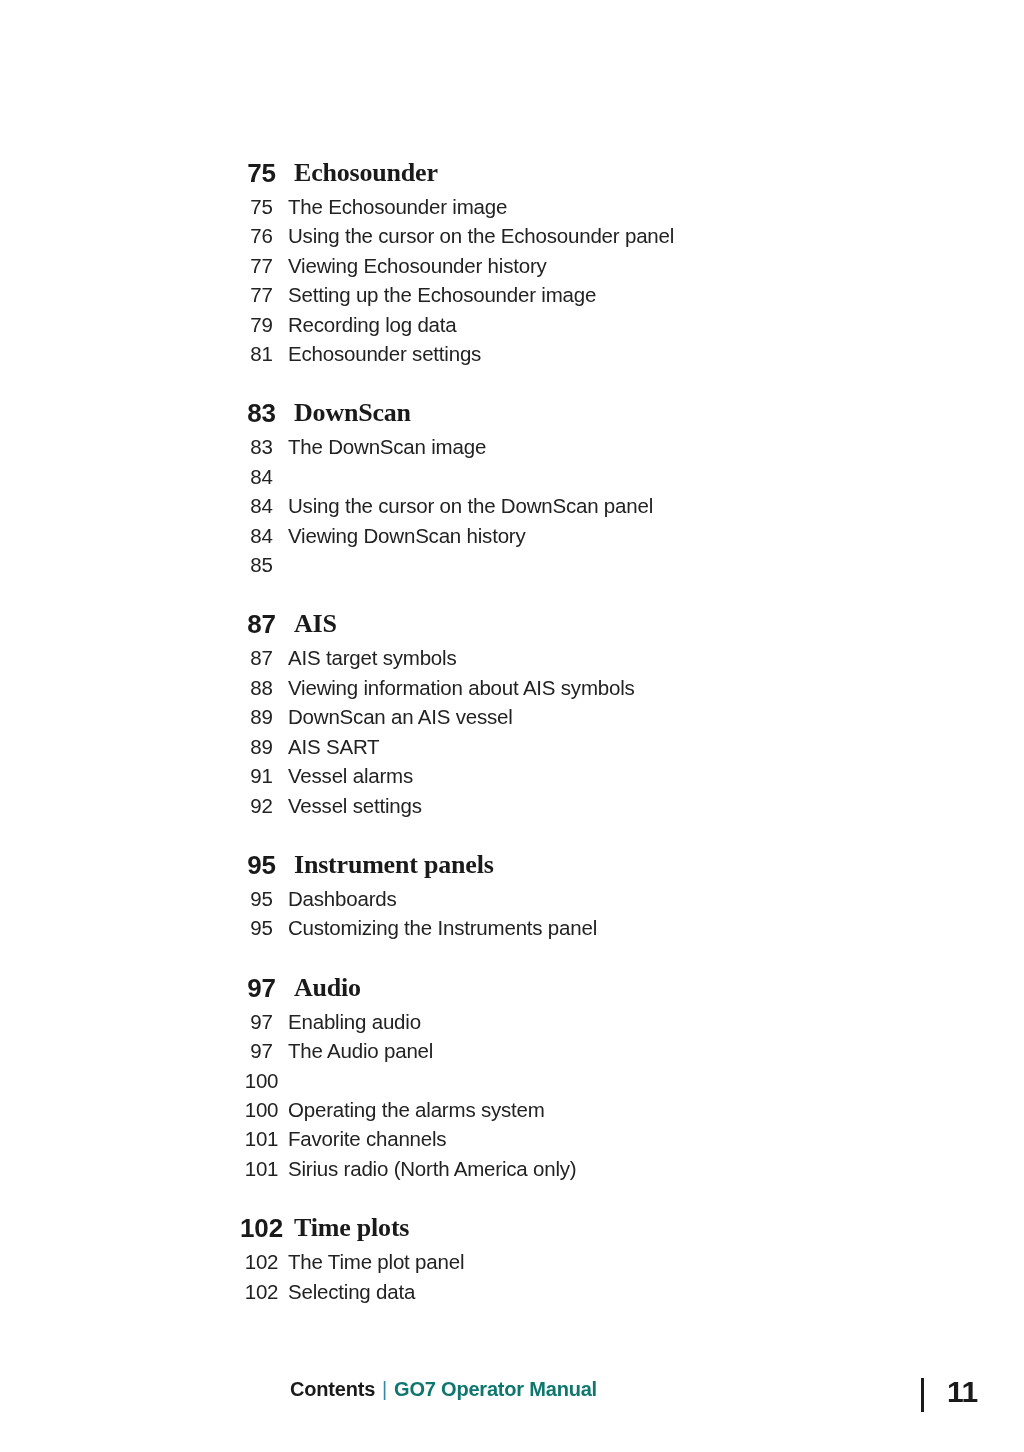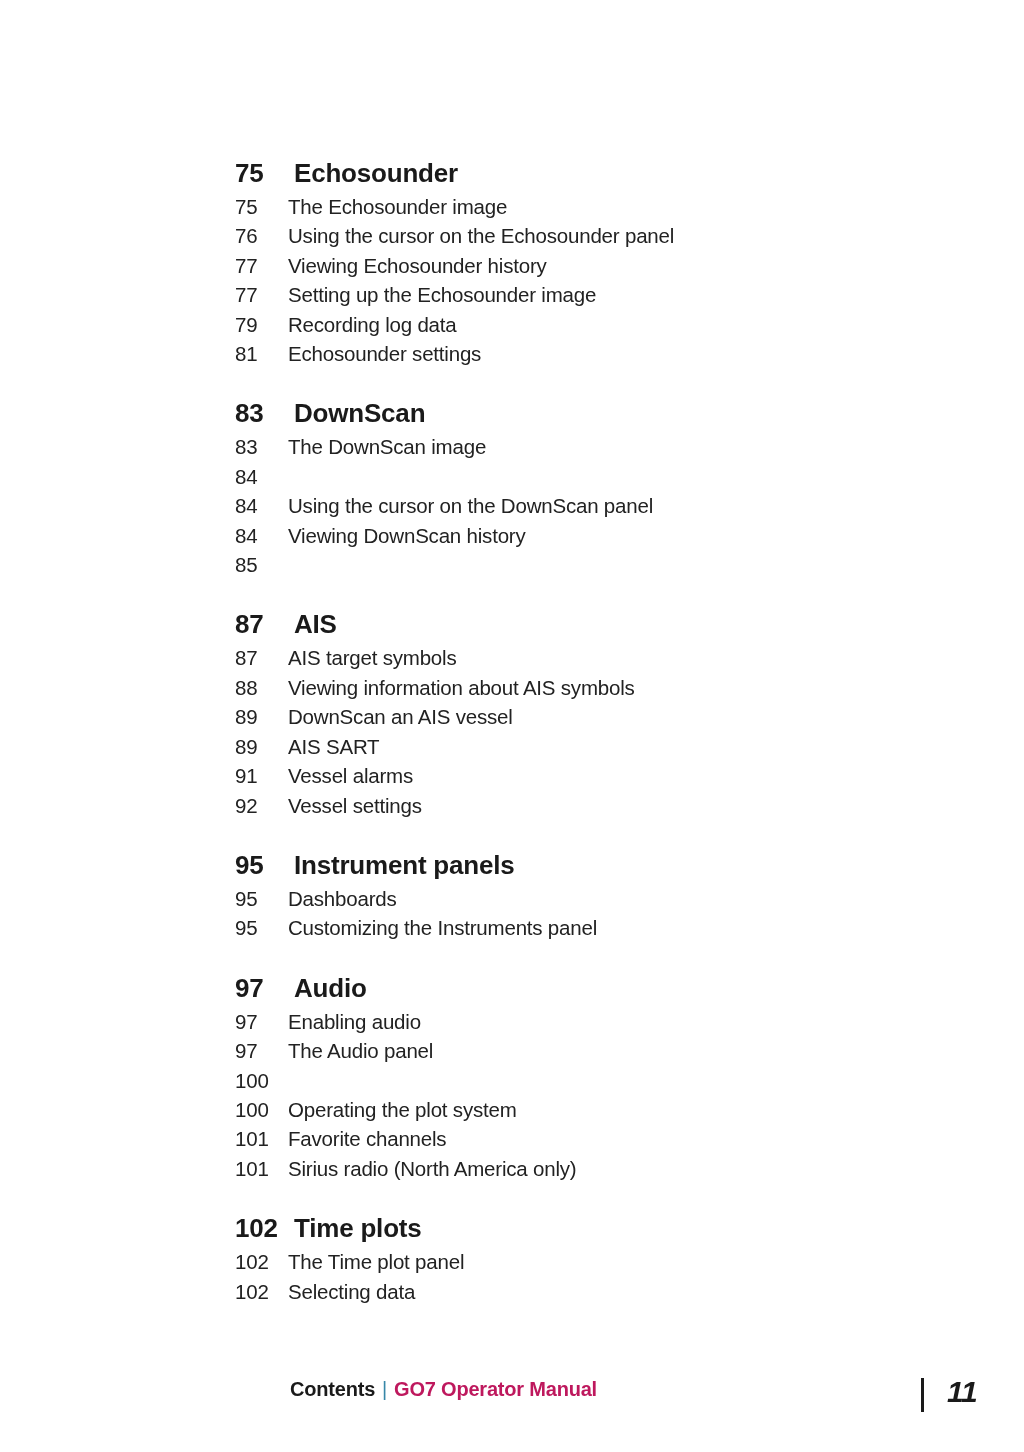--- a/index.html
+++ b/index.html
@@ -15,69 +15,69 @@
   .page {
     position: absolute;
     inset: 0;
     background: #ffffff;
   }
   .toc {
     position: absolute;
     left: 235px;
     top: 156px;
     width: 600px;
+    text-align: center;
   }
   .toc-section { margin-bottom: 28px; }
   .toc-heading {
     display: flex;
     font-weight: bold;
     font-size: 26px;
     line-height: 34px;
     letter-spacing: -0.2px;
     margin-bottom: 2px;
   }
   .toc-heading .num { width: 53px; flex-shrink: 0; }
-  .toc-heading .ttl { padding-left: 6px; }
+  .toc-heading .ttl { padding-left: 6px; font-family: Liberation Serif, serif; }
   .toc-row {
     display: flex;
     font-size: 20.5px;
     line-height: 29.4px;
     letter-spacing: -0.2px;
     color: #222222;
   }
   .toc-row .num { width: 53px; flex-shrink: 0; }
   .footer {
     position: absolute;
     left: 290px;
     top: 1376px;
     font-size: 20px;
     line-height: 26px;
     font-weight: bold;
     letter-spacing: -0.2px;
     white-space: nowrap;
   }
   .footer .sep { color: #3787A8; font-weight: normal; padding: 0 7px; }
-  .footer .manual { color: #be185d; }
+  .footer .manual { color: #0f766e; }
   .pageno-divider {
     position: absolute;
     left: 921px;
     top: 1378px;
     width: 3px;
     height: 34px;
     background: #1a1a1a;
   }
   .pageno {
     position: absolute;
     left: 947px;
     top: 1374px;
     font-size: 30px;
     line-height: 36px;
     font-weight: bold;
     letter-spacing: -0.5px;
-    font-style: italic;
   }
 </style>
 </head>
 <body>
 
 <div class="page">
 
   <div class="toc">
 
     <div class="toc-section">
@@ -193,21 +193,21 @@
       </div>
       <div class="toc-row">
         <span class="num">97</span>
         <span>The Audio panel</span>
       </div>
       <div class="toc-row">
         <span class="num">100</span>
       </div>
       <div class="toc-row">
         <span class="num">100</span>
-        <span>Operating the plot system</span>
+        <span>Operating the alarms system</span>
       </div>
       <div class="toc-row">
         <span class="num">101</span>
         <span>Favorite channels</span>
       </div>
       <div class="toc-row">
         <span class="num">101</span>
         <span>Sirius radio (North America only)</span>
       </div>
     </div>

